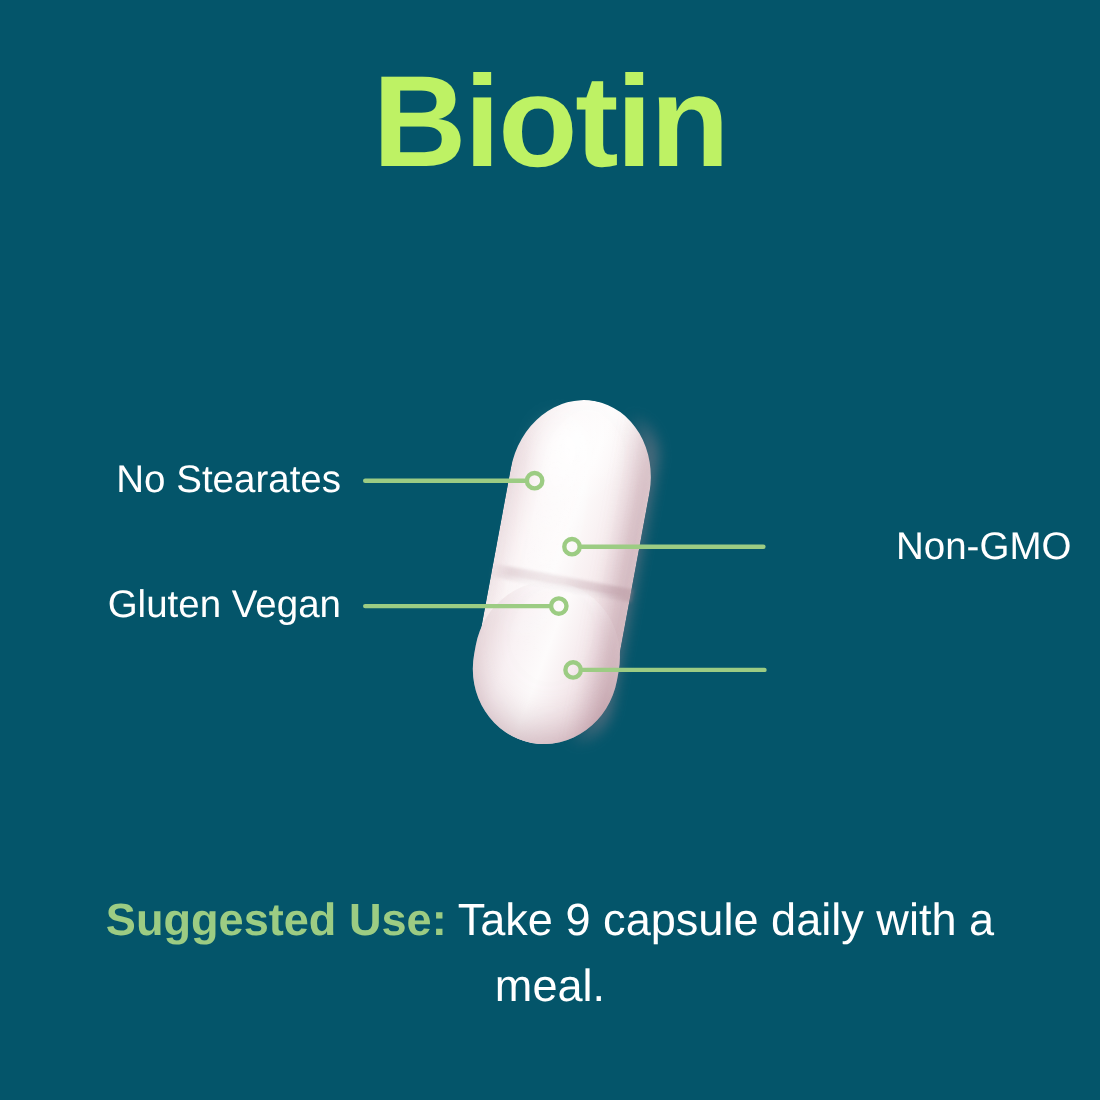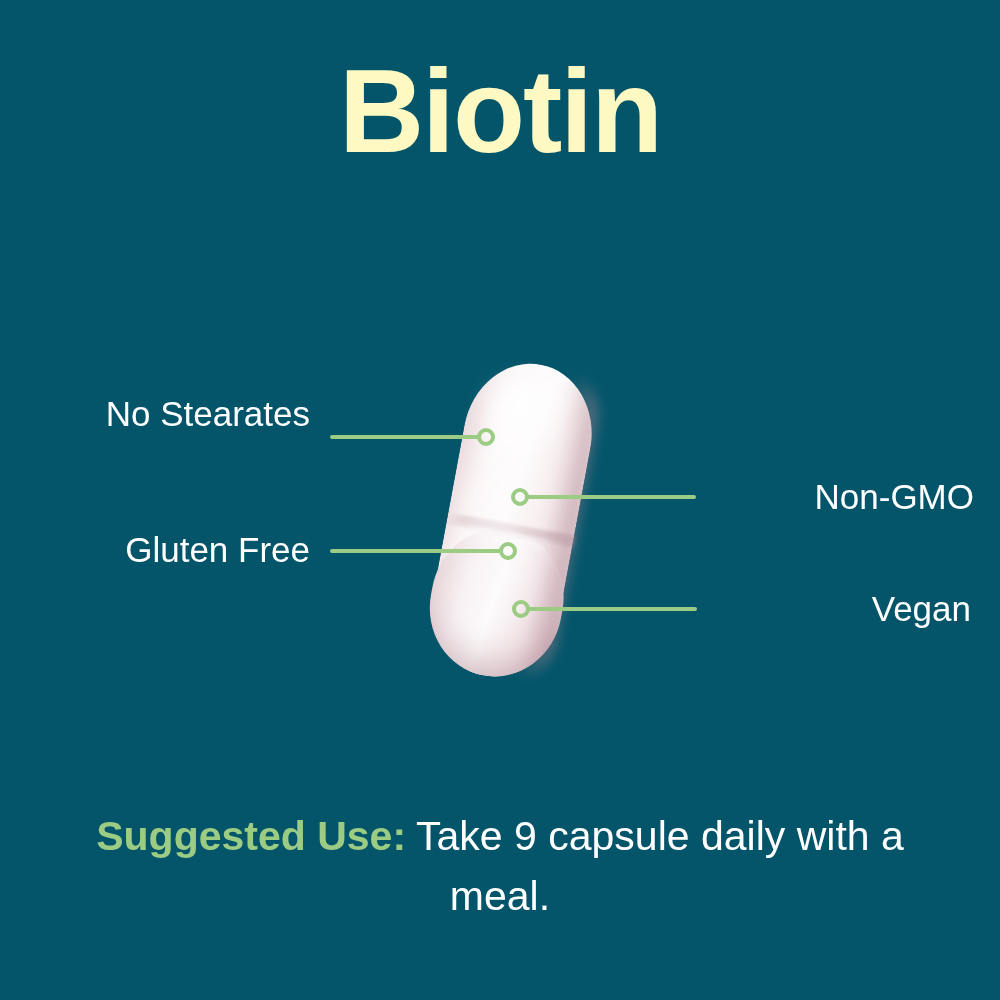--- a/index.html
+++ b/index.html
@@ -23,21 +23,21 @@
   .title {
     position: absolute;
     top: 52px;
     left: 0;
     width: 1000px;
     text-align: center;
     font-size: 118px;
     line-height: 1.0;
     font-weight: 700;
     letter-spacing: -2px;
-    color: #fef9c3;
+    color: #bef264;
     white-space: nowrap;
   }
   .subtitle {
     position: absolute;
     top: 198px;
     left: 0;
     width: 1000px;
     text-align: center;
     font-size: 40px;
     line-height: 1.0;
@@ -221,41 +221,40 @@
     <div class="capsule">
       <div class="cap-body"></div>
       <div class="cap-lower"></div>
       <div class="cap-seam"></div>
       <div class="cap-seam2"></div>
       <div class="cap-highlight"></div>
       <div class="cap-shadow-edge"></div>
     </div>
   </div>
 
-  <div class="callout-label left" style="left:40px; top:396px; width:270px;text-align:right;">No Stearates</div>
+  <div class="callout-label left" style="left:40px; top:418px; width:270px;text-align:right;">No Stearates</div>
   <div class="connector" style="left:330px; top:428px; width:165px;">
     <div class="bar" style="left:0; width:150px;"></div>
     <div class="ring" style="left:147px;"></div>
   </div>
 
   <div class="connector" style="left:511px; top:488px; width:190px;">
     <div class="ring" style="left:0;"></div>
     <div class="bar" style="left:15px; width:170px;"></div>
   </div>
   <div class="callout-label right" style="left:714px; top:479px; width:260px;">Non-GMO</div>
 
-  <div class="callout-label left" style="left:40px; top:532px; width:270px;">Gluten Free</div>
+  <div class="callout-label left" style="left:40px; top:532px; width:270px;">Gluten Vegan</div>
   <div class="connector" style="left:330px; top:542px; width:185px;">
     <div class="bar" style="left:0; width:172px;"></div>
     <div class="ring" style="left:169px;"></div>
   </div>
 
   <div class="connector" style="left:512px; top:600px; width:190px;">
     <div class="ring" style="left:0;"></div>
     <div class="bar" style="left:15px; width:170px;"></div>
   </div>
-  <div class="callout-label right" style="left:721px; top:591px; width:250px;">Vegan</div>
 
   <div class="suggested">
     <span class="lead">Suggested Use:</span><span>Take 9 capsule daily with a meal.</span>
   </div>
 
 </div>
 
 </body></html>

